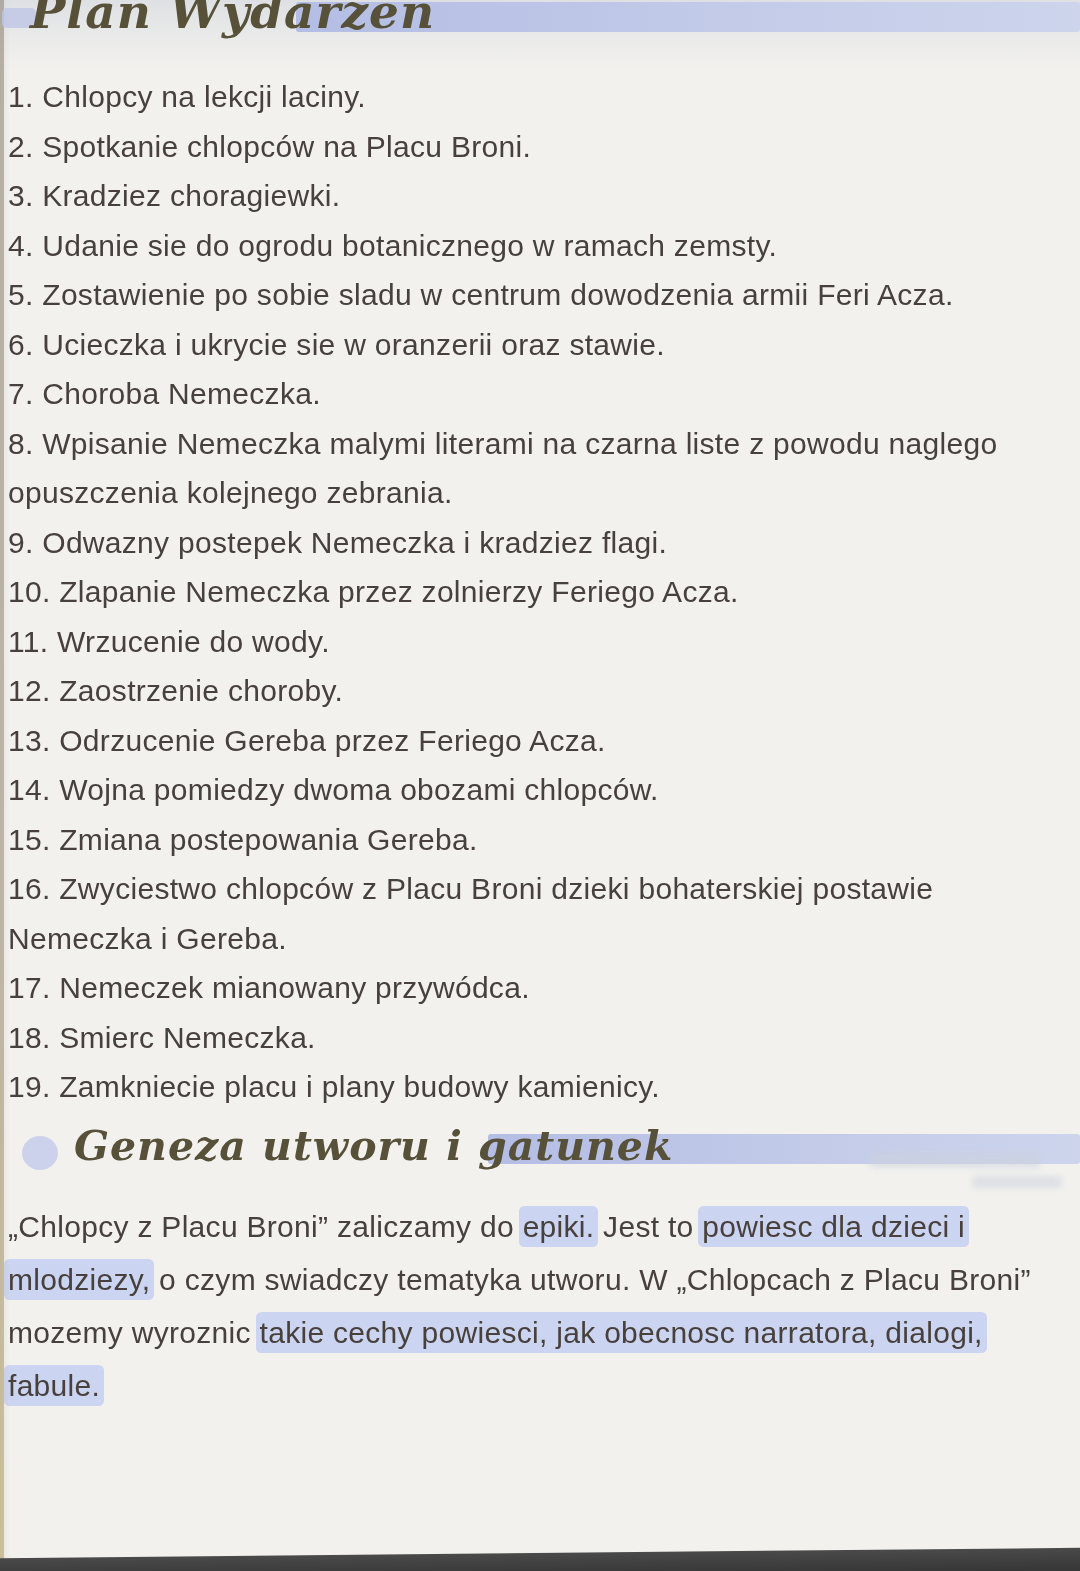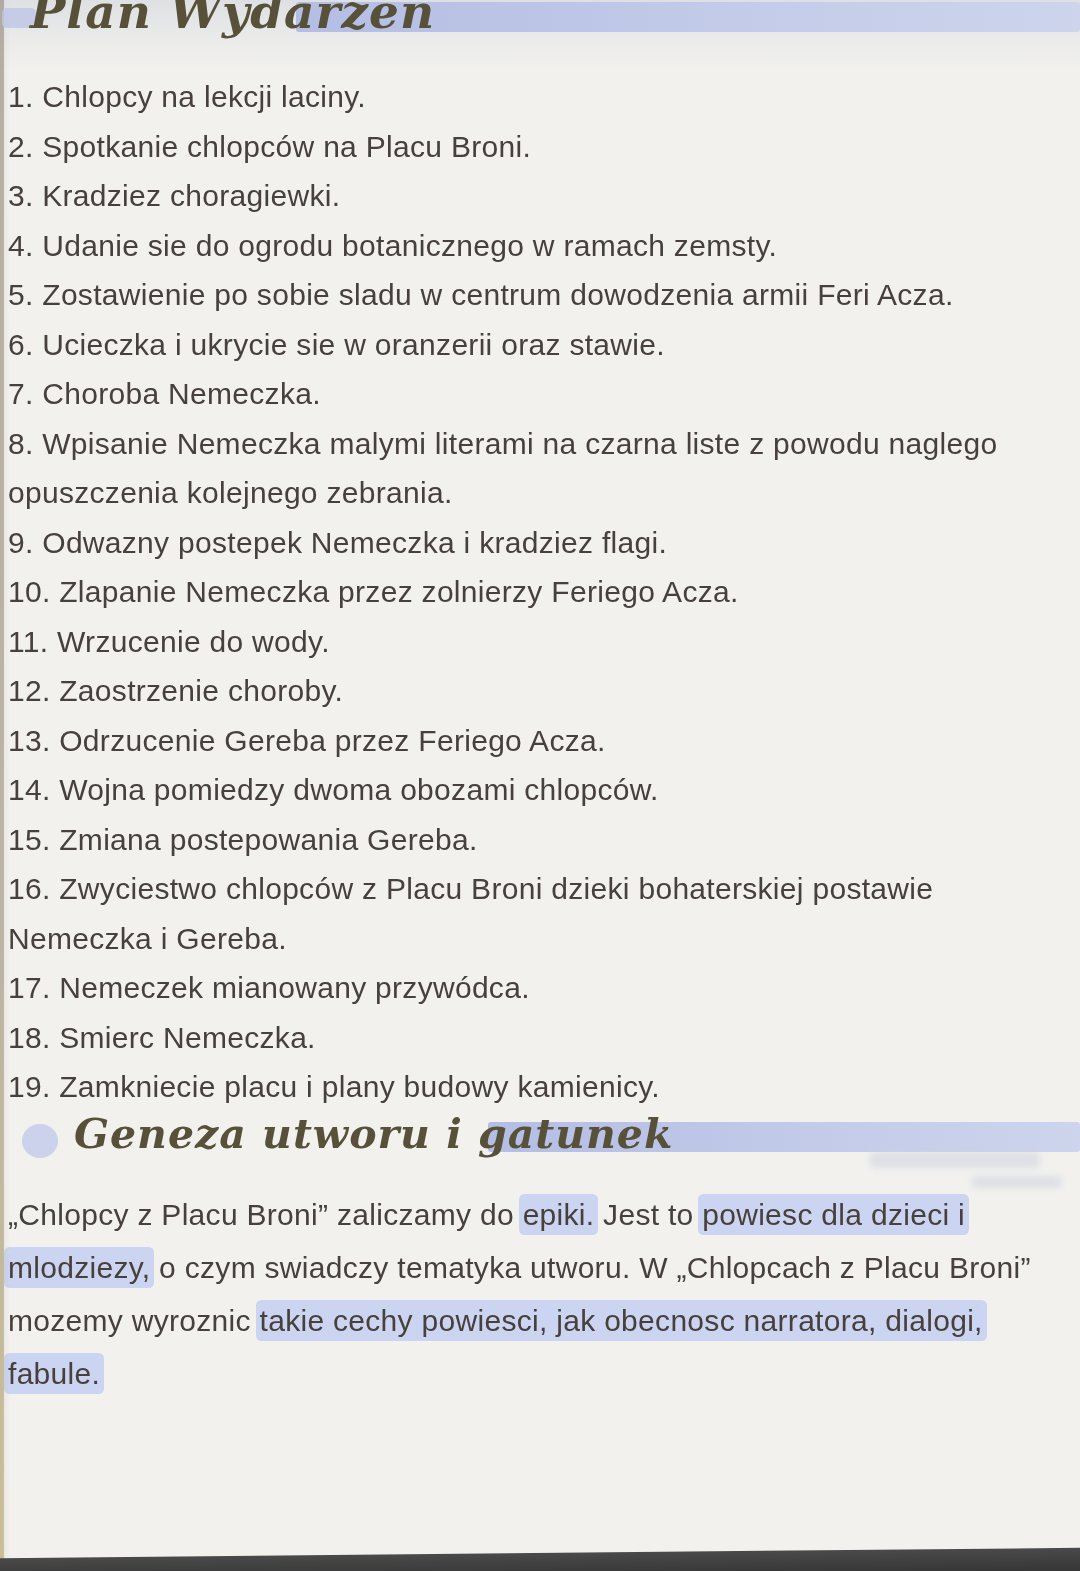--- a/index.html
+++ b/index.html
@@ -43,21 +43,21 @@
   .h1-row{height:62px;}
   .h1-row .hl-strip{left:296px;right:0;top:2px;}
   .h1-bullet{
     position:absolute;left:2px;top:8px;width:34px;height:20px;
     background:#bfc6e6;border-radius:5px;opacity:.8;
   }
   .h1-row .script-heading{
     position:absolute;left:30px;top:-16px;
     font-size:47px;
   }
-  .h2-row{height:58px;}
+  .h2-row{height:58px;margin-top:12px;}
   .h2-row .hl-strip{left:488px;right:0;top:10px;}
   .h2-bullet{
     position:absolute;left:22px;top:12px;width:36px;height:34px;
     background:#c6cdea;border-radius:50%;opacity:.85;
   }
   .h2-row .script-heading{
     position:absolute;left:74px;top:-2px;
     font-size:41px;
   }
   

